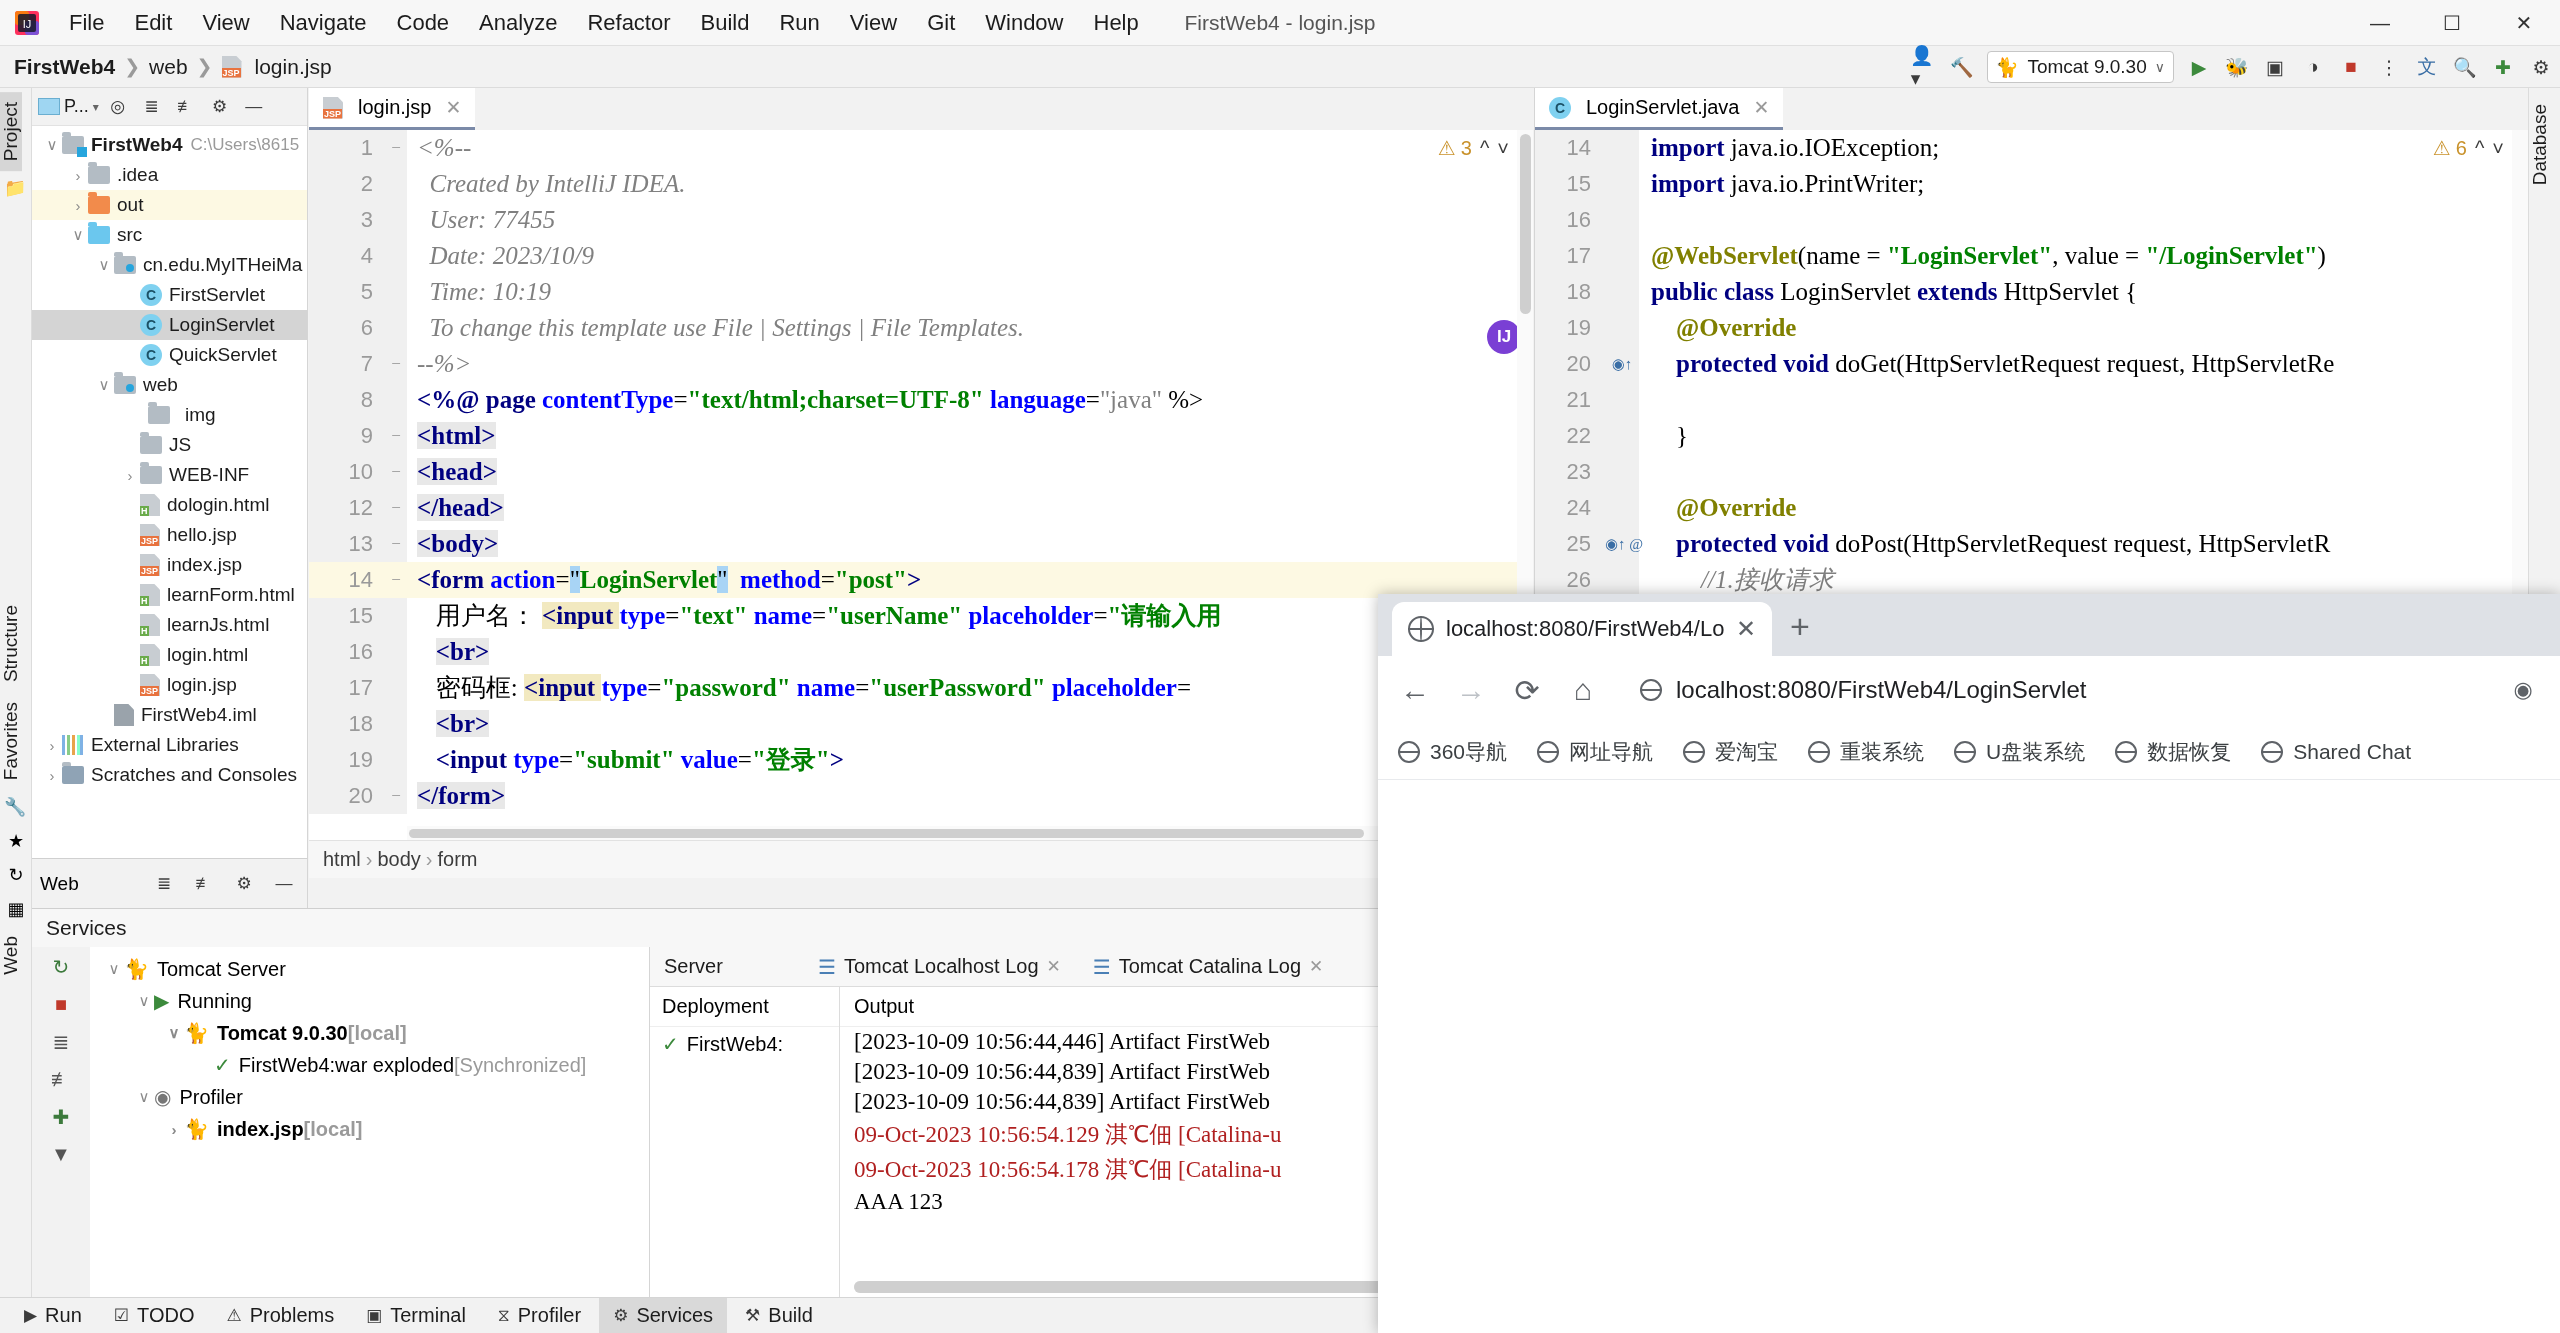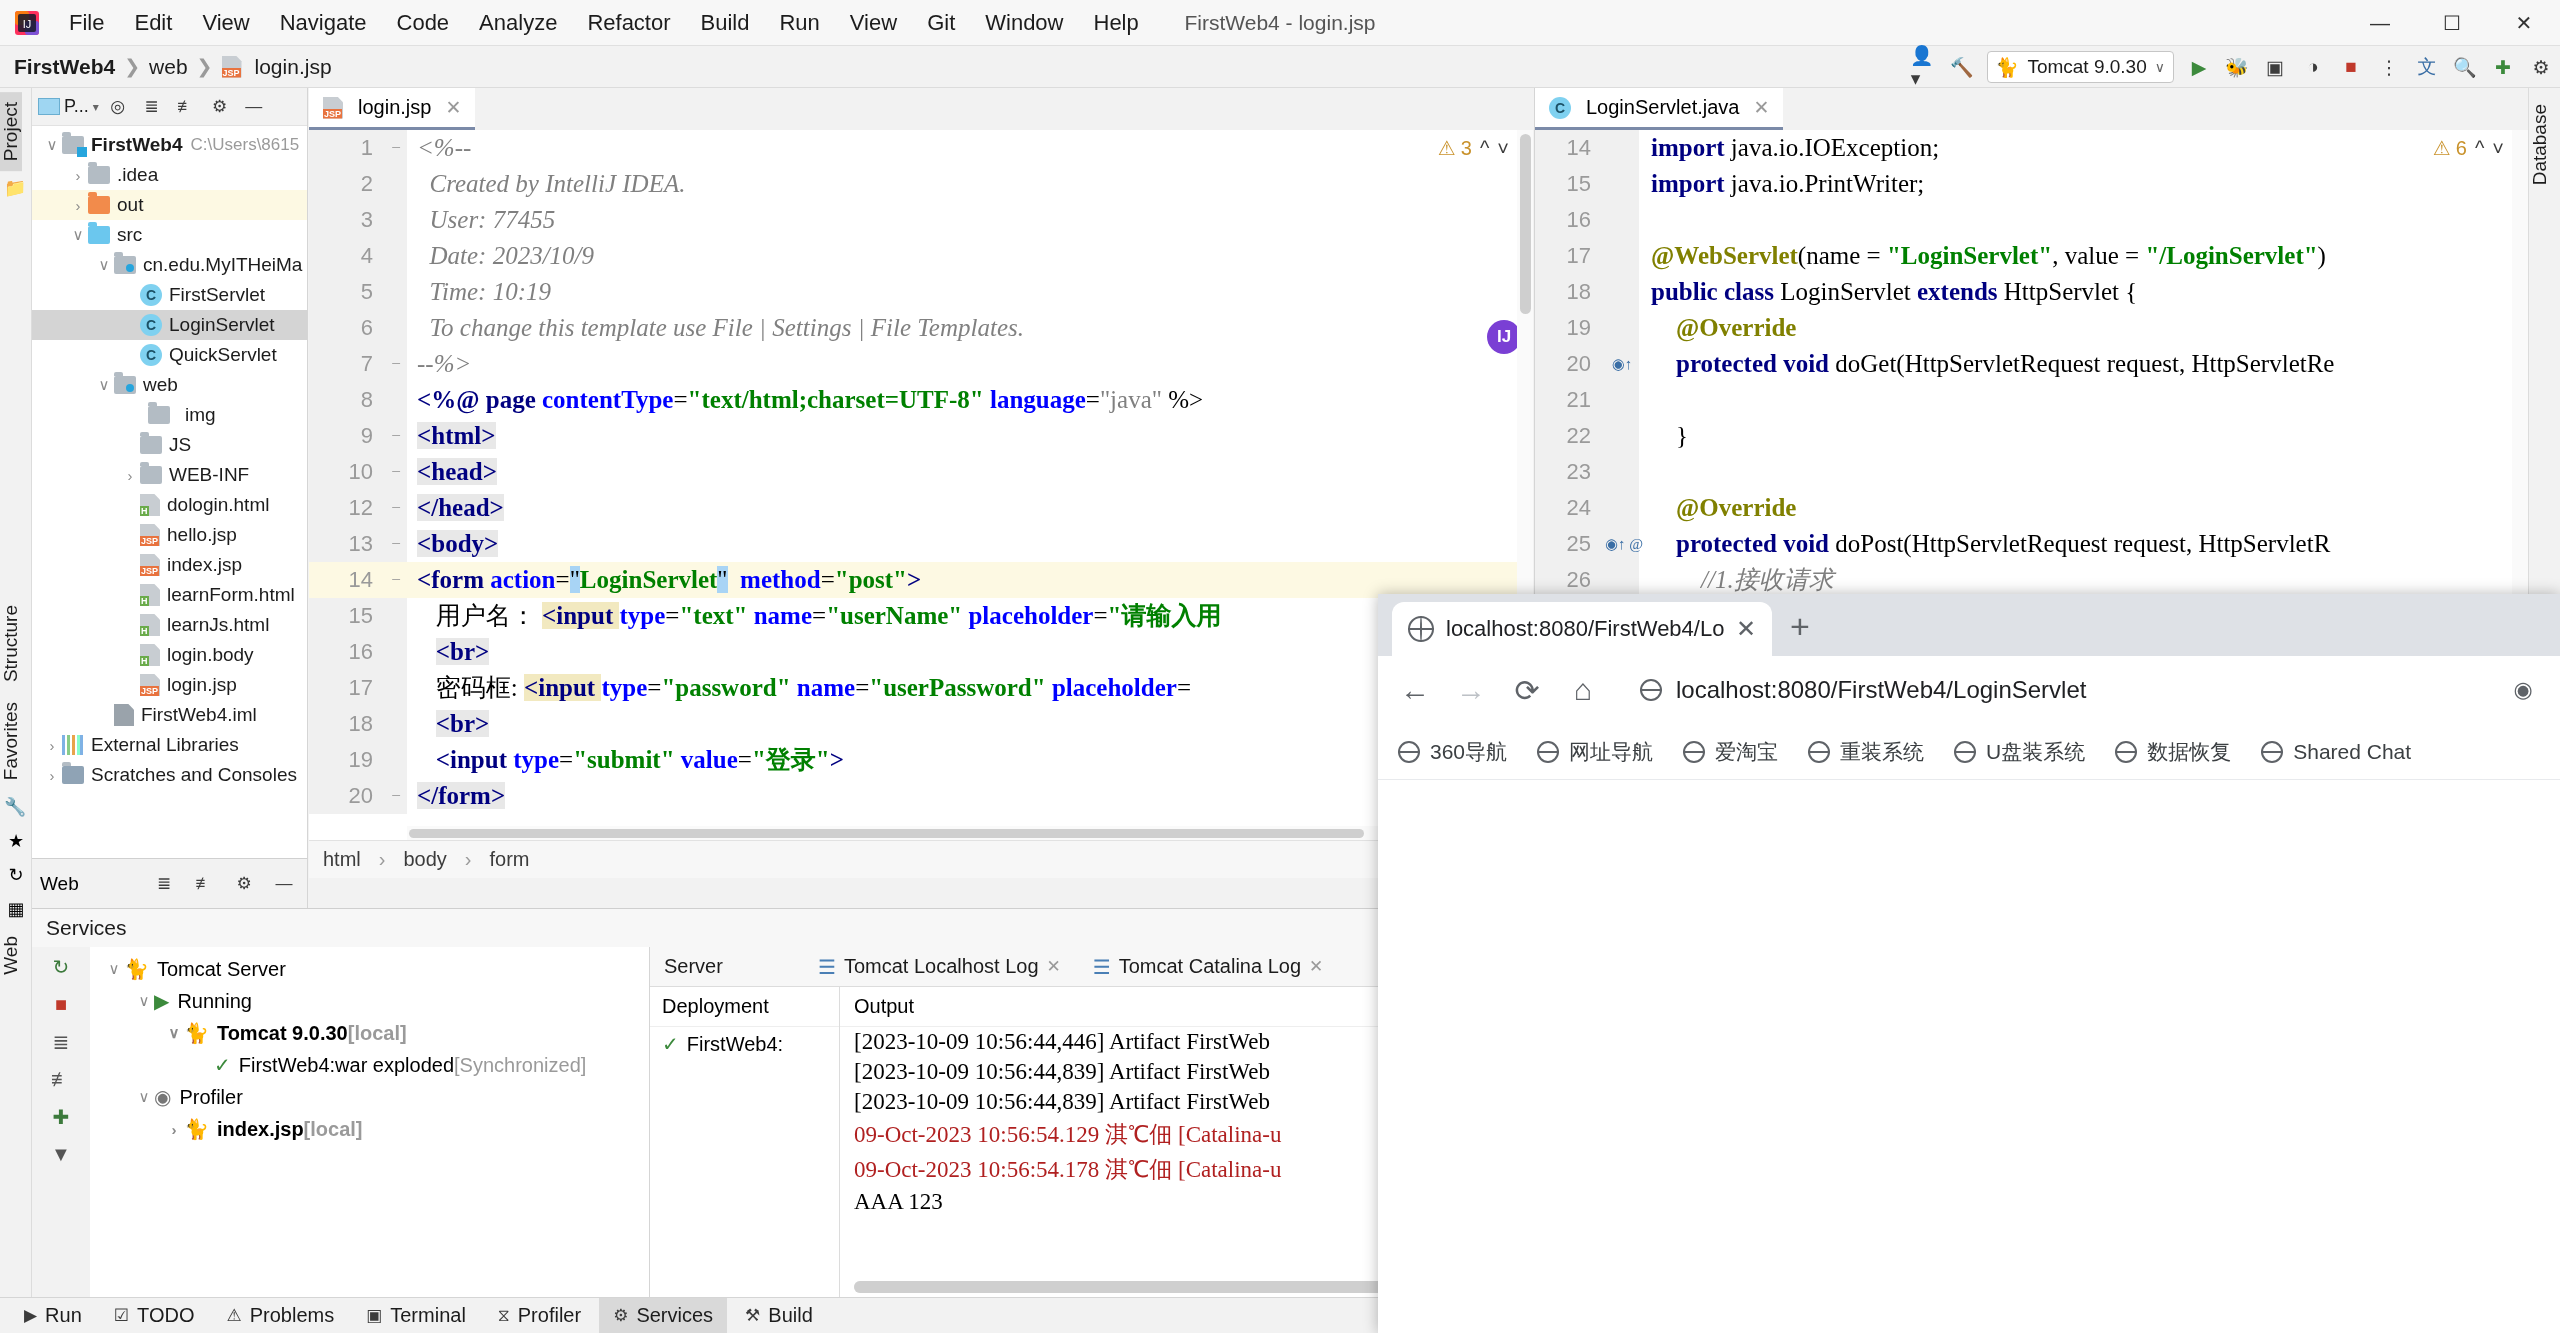--- a/index.html
+++ b/index.html
@@ -157,21 +157,21 @@
     position:absolute; left:98px; right:16px; bottom:0; height:14px; background:#fafafa;
   }
   .sh-thumb{position:absolute;left:2px;top:3px;width:86%;height:9px;background:#cfcfcf;border-radius:5px;}
   .inspect {
     position:absolute; right:24px; top:6px; display:flex; align-items:center; gap:8px;
     font-size:20px; color:#3c3c3c;
   }
   .warn-badge{ color:#c9922b; font-size:20px; display:flex;align-items:center;gap:5px;}
   .breadcrumb-bar {
     height:38px; background:#f7f7f7; border-top:1px solid #e2e2e2;
-    display:flex; align-items:center; padding-left:14px; gap:18px; font-size:20px; color:#3c3c3c; flex:none;
+    display:flex; align-items:center; padding-left:14px; gap:5px; font-size:20px; color:#3c3c3c; flex:none;
   }
   .bc-sep{color:#9a9a9a;}
 
   
   .editor2 {
     position:absolute; left:1534px; top:88px; right:32px; height:790px;
     background:#ffffff; border-left:1px solid #d5d5d5; display:flex; flex-direction:column;
   }
   .ln2 { position:relative; height:36px; line-height:36px; display:flex; white-space:pre;
          font-family:"Liberation Serif", serif; font-size:25px; }
@@ -455,21 +455,21 @@
           <span class="filico html">
             <span>H</span>
           </span>
           <span class="tname">learnJs.html</span>
         </div>
         <div class="trow" style="padding-left: 88px;">
           <span class="arrow"></span>
           <span class="filico html">
             <span>H</span>
           </span>
-          <span class="tname">login.body</span>
+          <span class="tname">login.html</span>
         </div>
         <div class="trow" style="padding-left: 88px;">
           <span class="arrow"></span>
           <span class="filico jsp">
             <span>JSP</span>
           </span>
           <span class="tname">login.jsp</span>
         </div>
         <div class="trow" style="padding-left: 62px;">
           <span class="arrow"></span>

